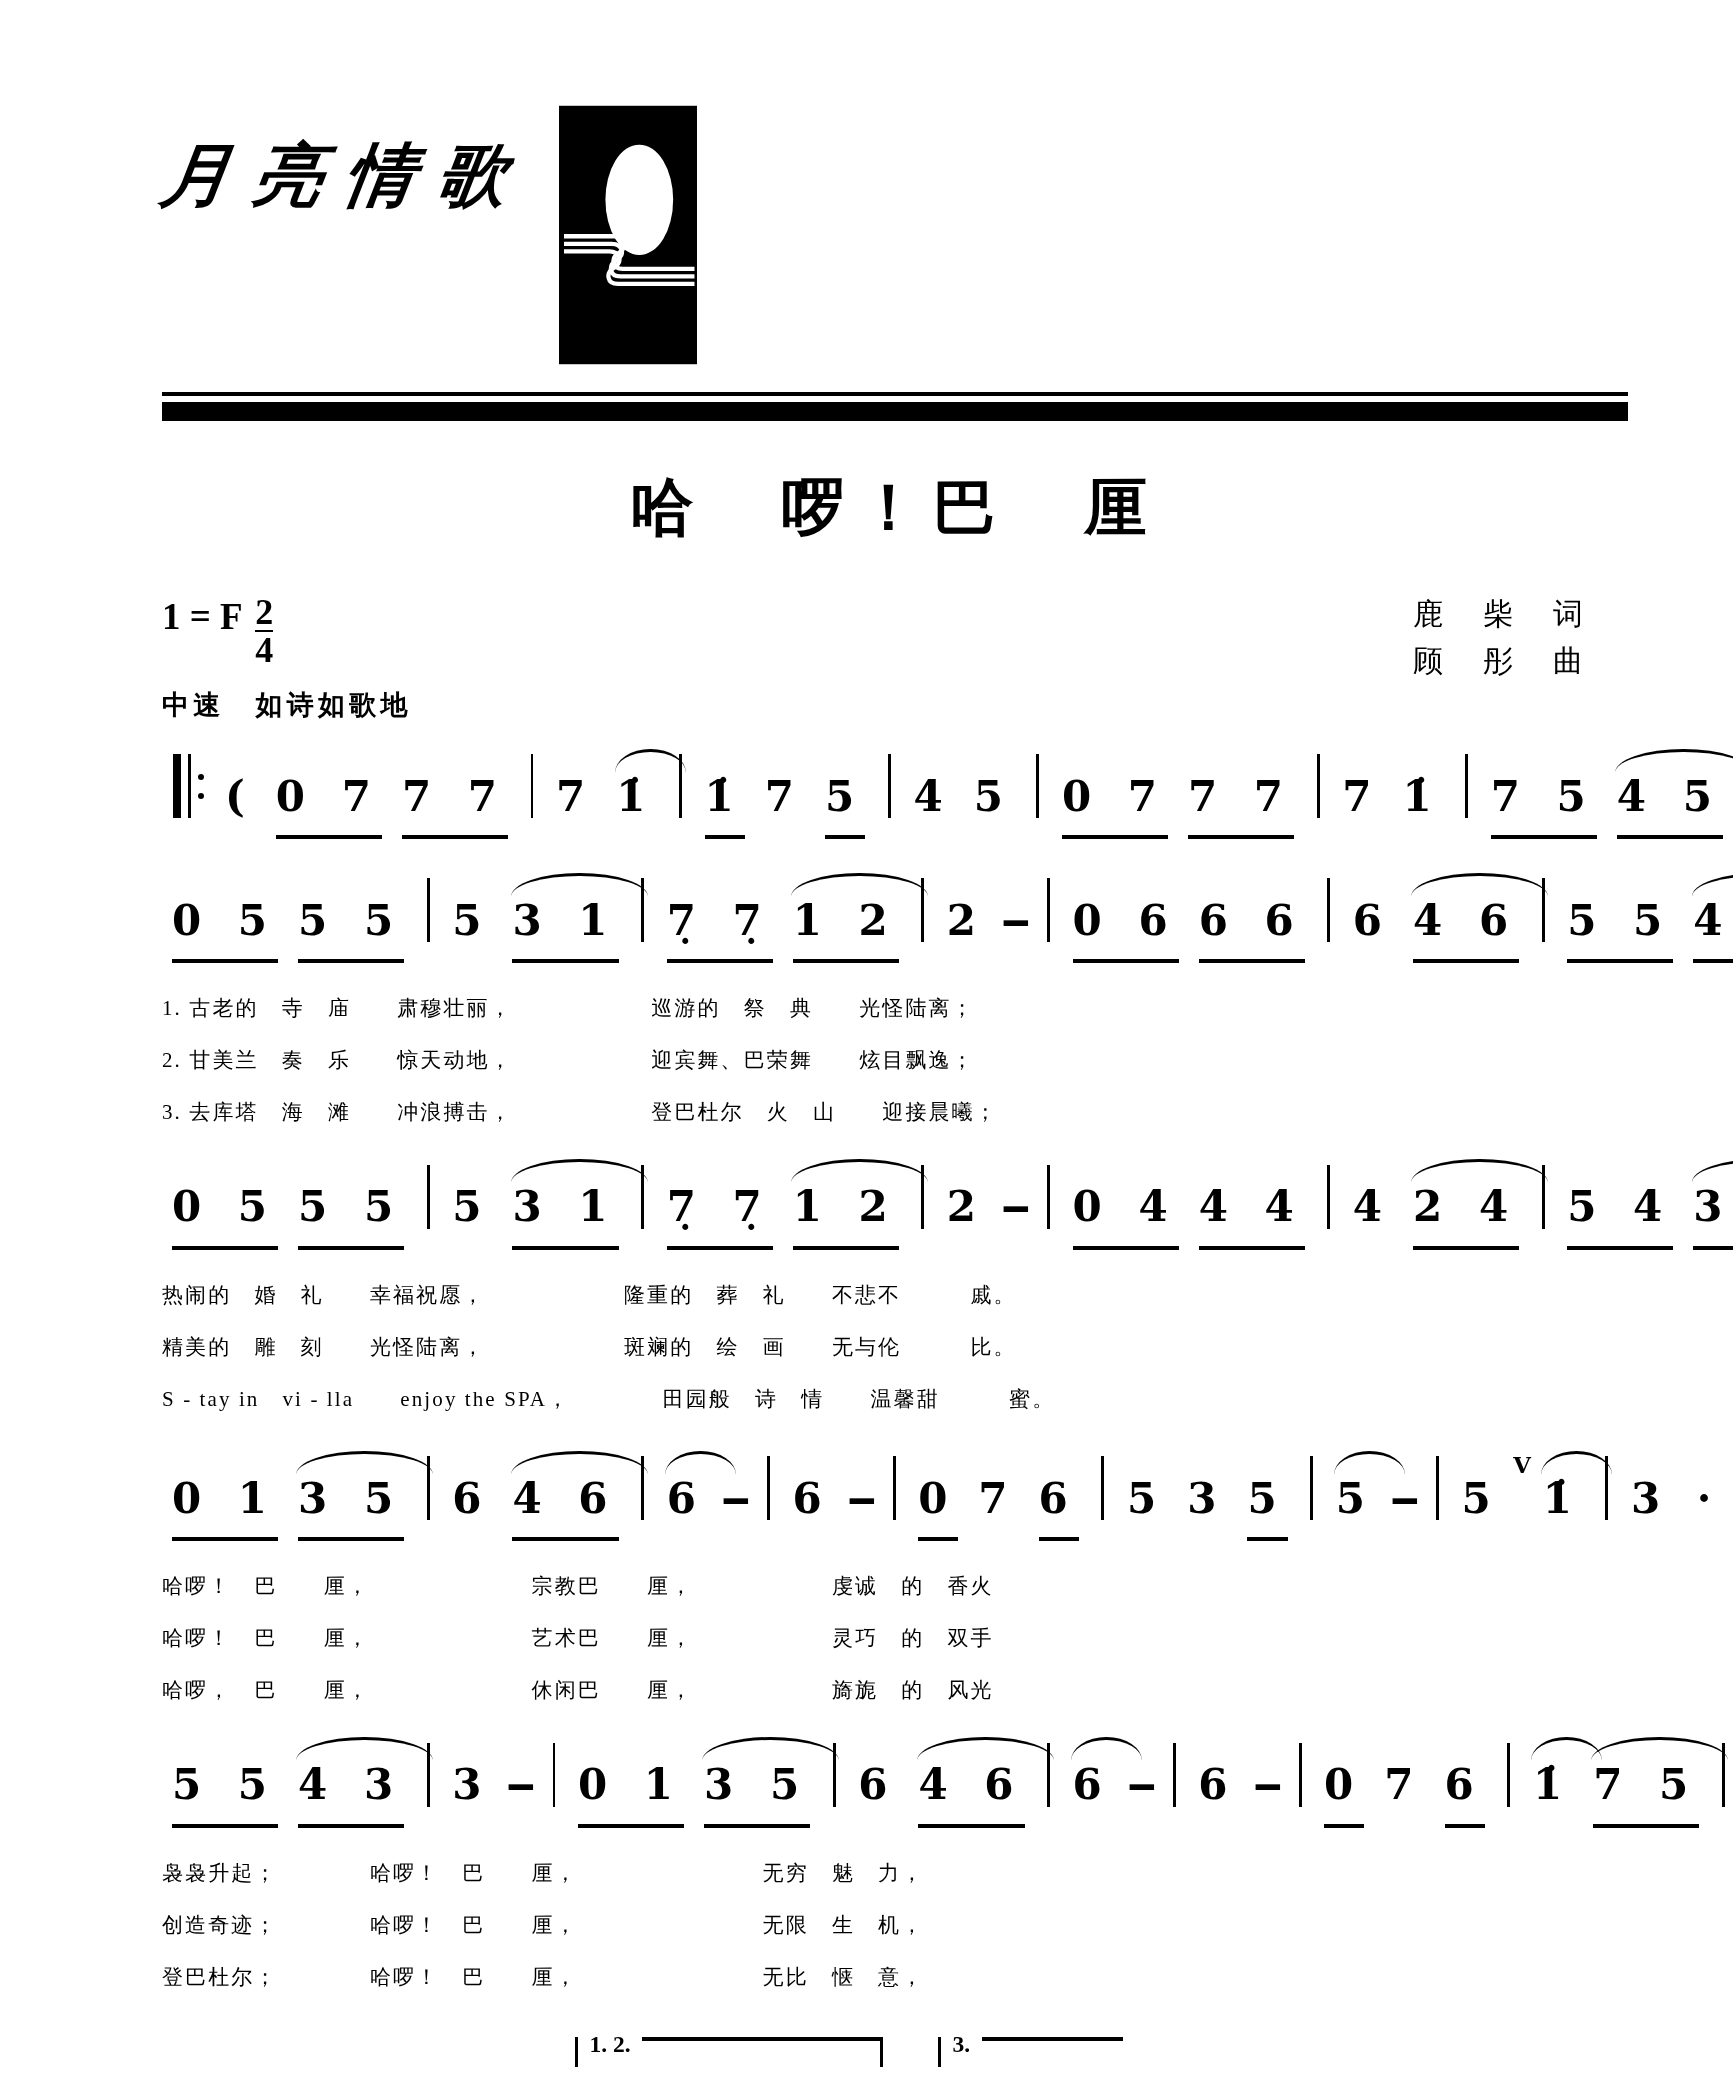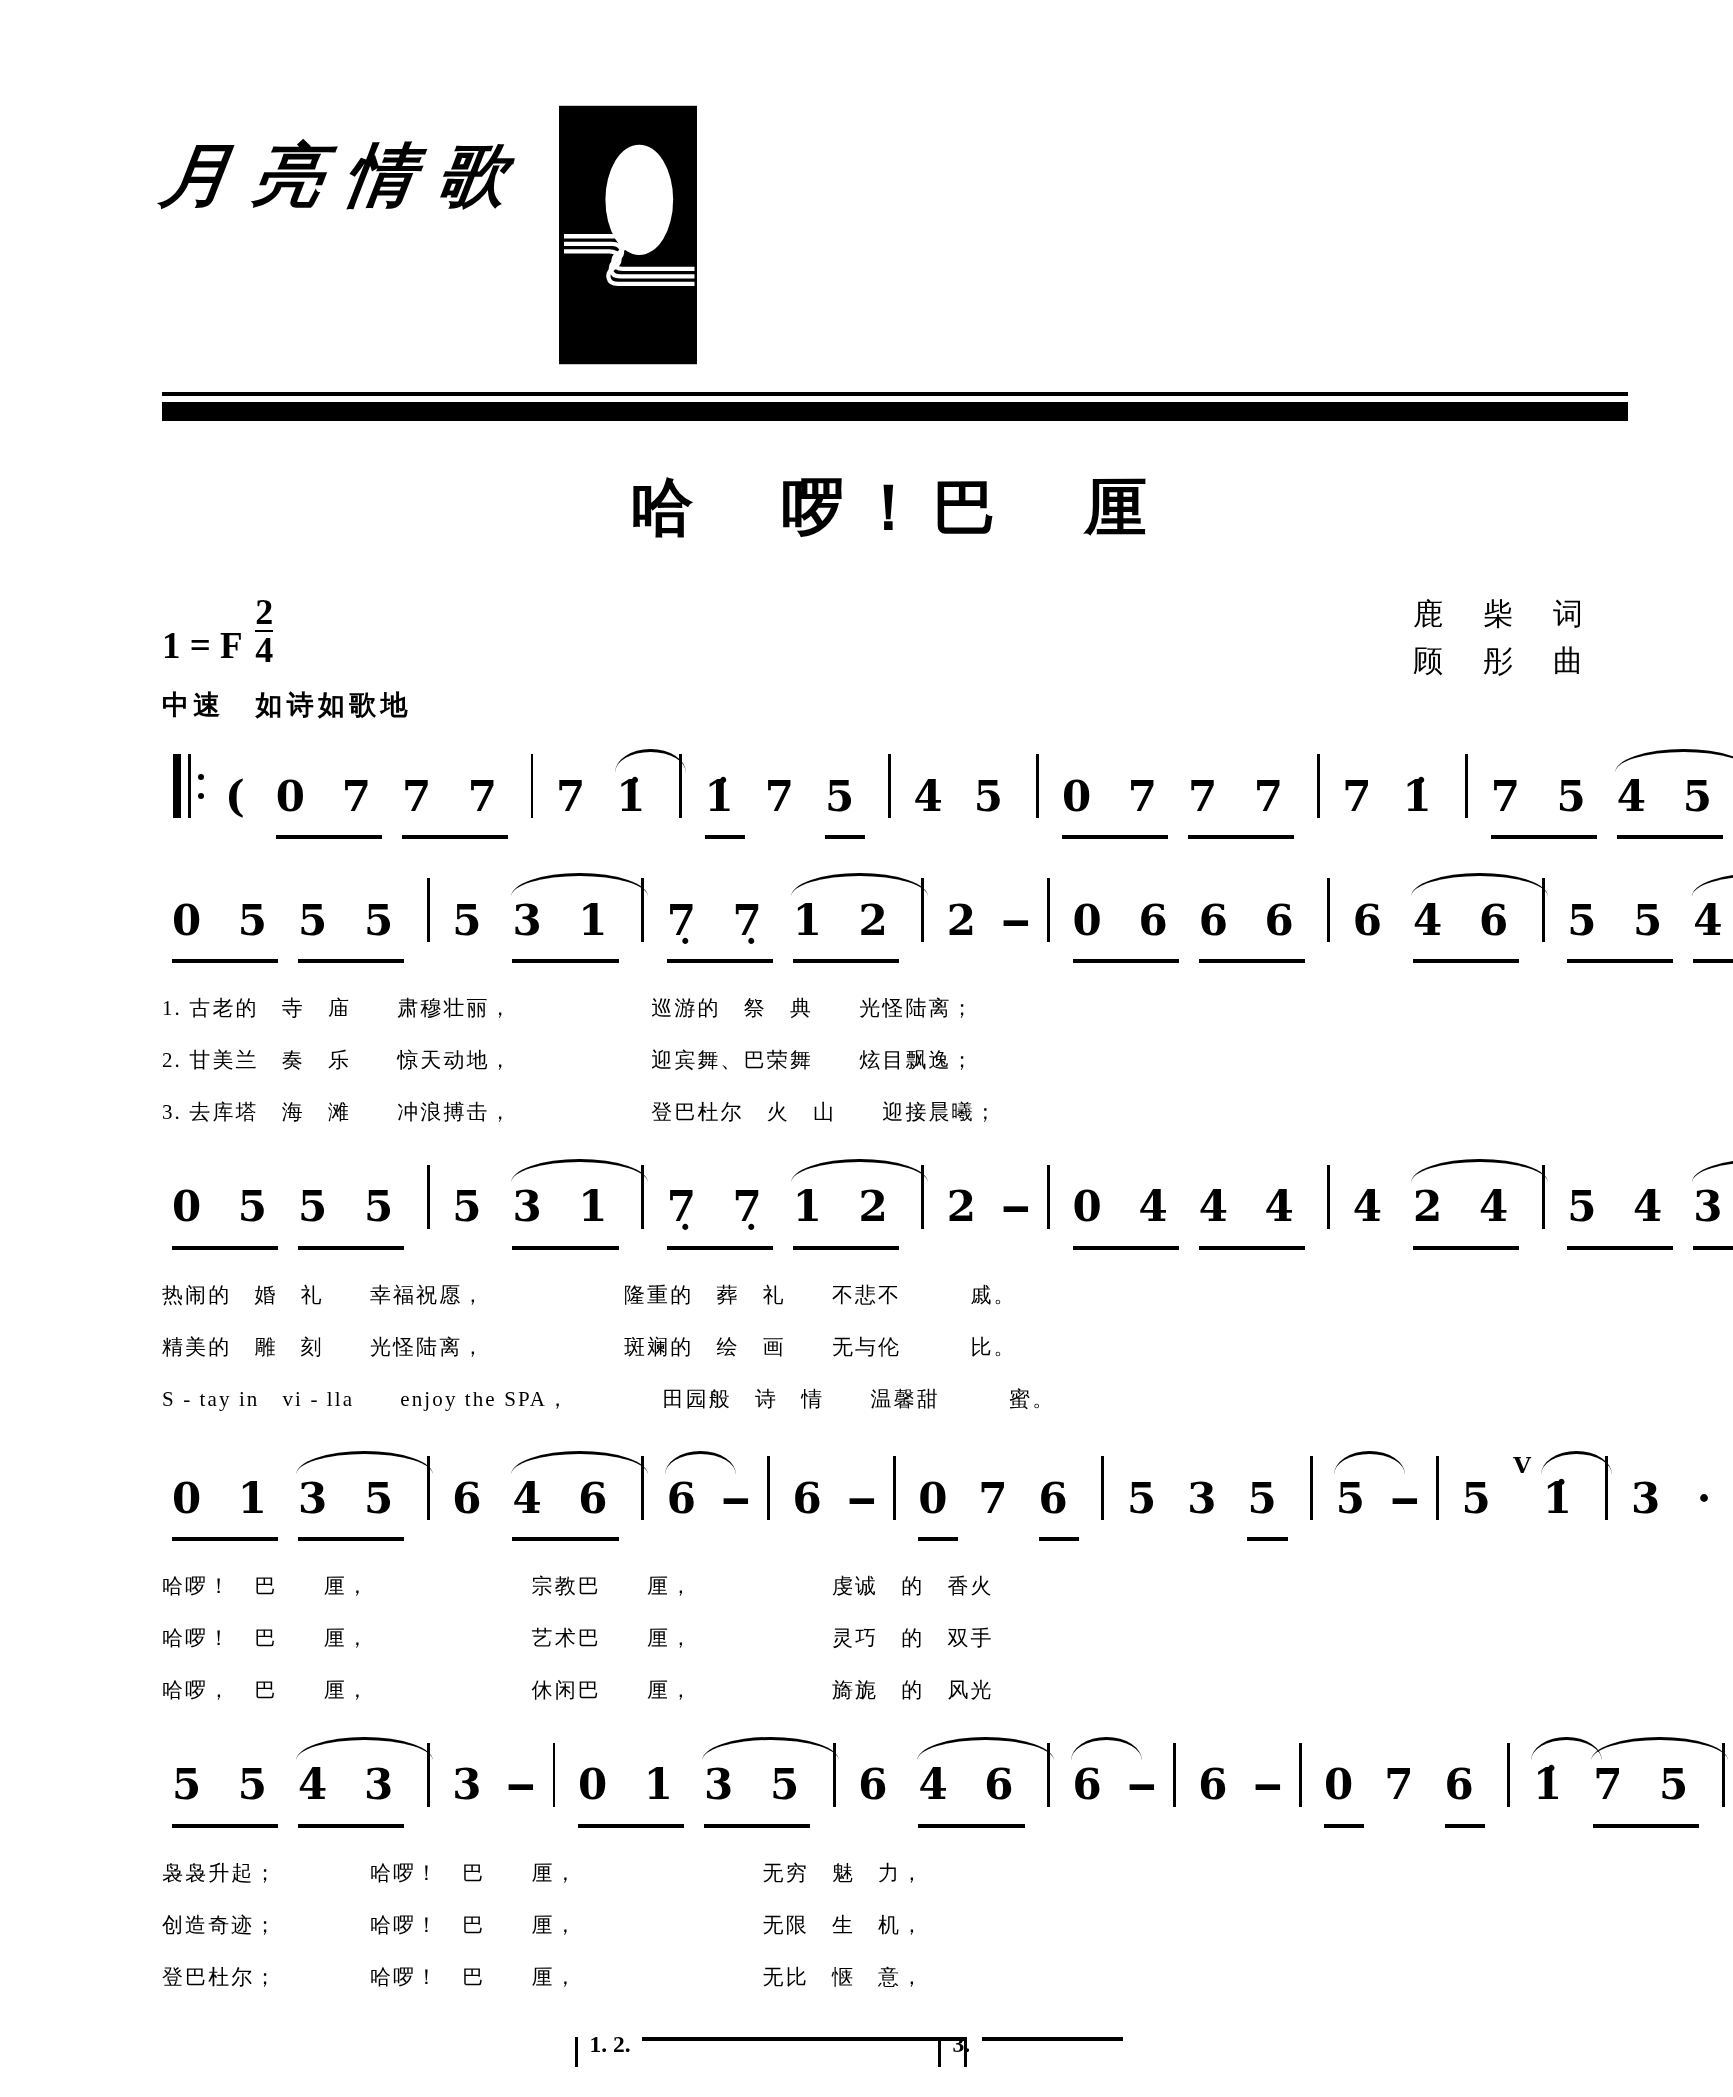--- a/index.html
+++ b/index.html
@@ -9,21 +9,21 @@
   
   .hdr{display:flex;align-items:flex-start;height:277px;}
   .logo-text{font-size:69px;font-weight:bold;font-style:italic;letter-spacing:23px;transform:skewX(-8deg);margin-top:25px;}
   .logo-box{width:138px;height:260px;margin-left:29px;flex:none;}
   .rule-thin{height:3.8px;background:#000;margin-top:10px;}
   .rule-thick{height:19.3px;background:#000;margin-top:6.3px;}
 
   
   .title{text-align:center;font-size:63px;font-weight:bold;letter-spacing:12.6px;margin-top:44px;}
   .meta{position:relative;margin-top:40px;height:138px;}
-  .keysig{font-size:37px;font-weight:bold;display:flex;align-items:flex-end;gap:12.6px;margin-top:44px;}
+  .keysig{font-size:37px;font-weight:bold;display:flex;align-items:flex-start;gap:12.6px;margin-top:44px;}
   .frac{display:inline-flex;flex-direction:column;align-items:center;line-height:.95;font-size:36px;}
   .frac .den{border-top:2.9px solid #000;padding-top:1.7px;}
   .tempo{font-size:27px;margin-top:20px;letter-spacing:4.2px;font-weight:bold;}
   .credits{position:absolute;right:40px;top:-4.2px;text-align:right;font-size:30px;line-height:1.55;letter-spacing:5px;}
 
   
   .score{margin-top:21px;}
   .system{margin-bottom:39px;position:relative;}
   .notes-row{font-family:"DejaVu Serif",serif;font-weight:bold;font-size:42px;white-space:nowrap;line-height:1.15;}
   .g{display:inline-block;position:relative;margin:0 10px;letter-spacing:11px;}
@@ -38,21 +38,21 @@
   .rep .tk{width:8.4px;height:64px;background:#000;}
   .rep .dots{display:flex;flex-direction:column;gap:12.6px;}
   .rep .dots i{width:6.3px;height:6.3px;background:#000;border-radius:50%;}
 
   .lyric{font-size:21px;letter-spacing:2.1px;margin-top:24px;white-space:pre;}
   .lyric.first{margin-top:31px;}
 
   
   .volta{position:relative;height:50px;}
   .vbr{position:absolute;top:7.6px;height:30px;display:flex;align-items:flex-start;}
-  .v12{left:413px;width:392px;}
+  .v12{left:413px;width:308px;}
   .v3{left:776px;width:185px;}
   .tick{width:2.9px;height:30px;background:#000;flex:none;}
   .vlab{font-size:23.5px;font-weight:bold;padding:0 11.7px;transform:translateY(-5.9px);white-space:nowrap;}
   .vline{flex:1;height:4.2px;background:#000;}
 </style>
 </head>
 <body>
 
 <div class="page">
 

